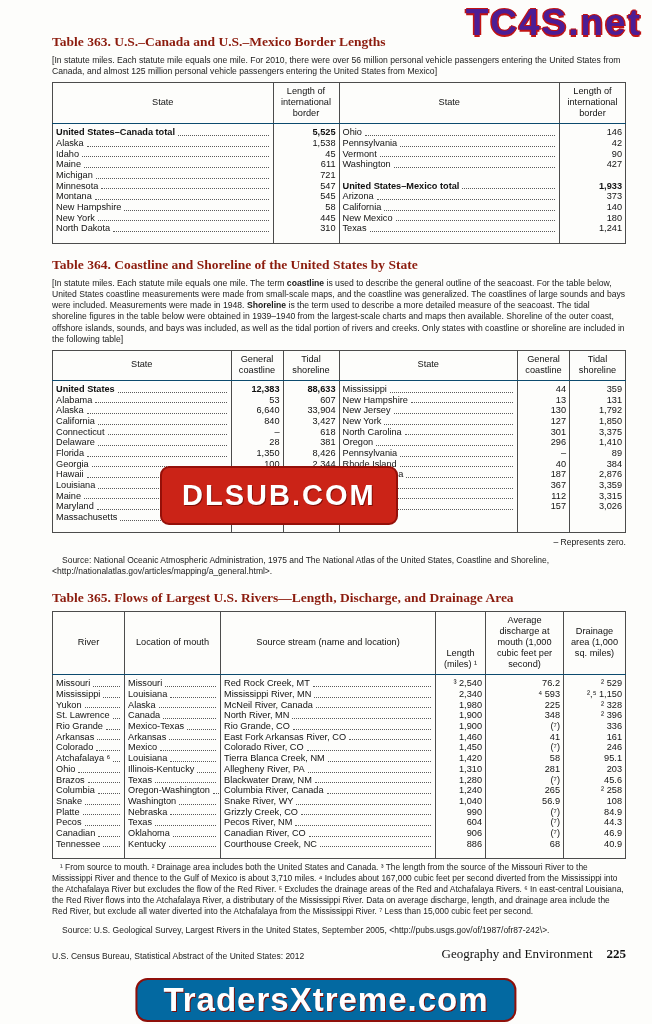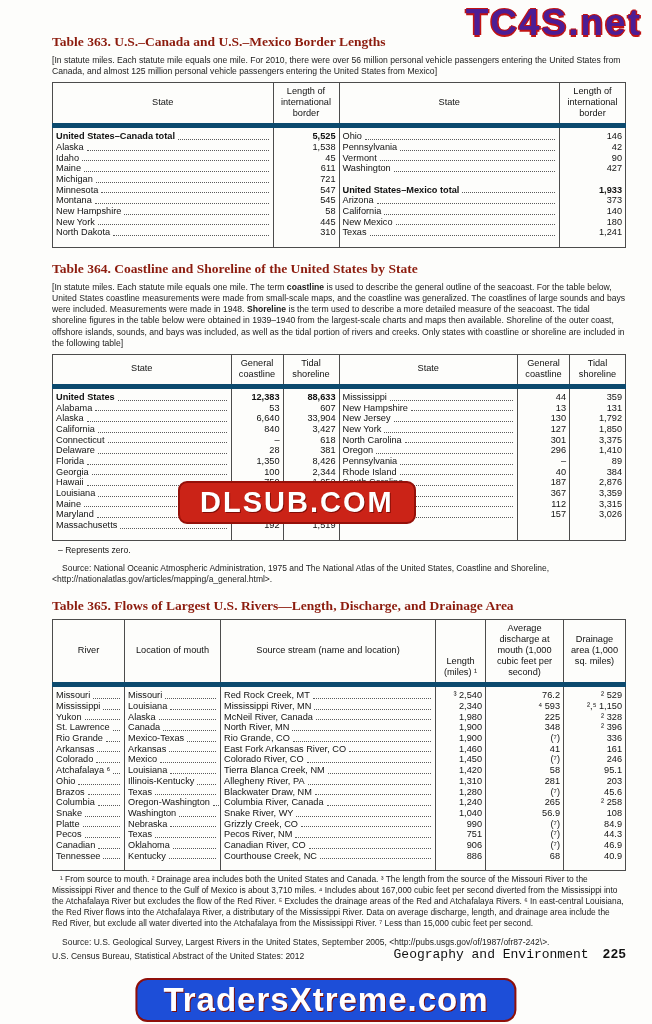--- a/index.html
+++ b/index.html
@@ -10,28 +10,28 @@
   }
   .page{position:absolute;inset:0;padding:30px 26px 0 52px;}
   section{margin-bottom:13px;}
   .tbl-title{
     font-family:"Liberation Serif", serif;font-weight:bold;
     font-size:13.5px;line-height:1.25;color:#8c1c0e;margin:4px 0 4px 0;
   }
   .tbl-title.narrow{max-width:478px;}
   .headnote{font-size:8.6px;line-height:1.3;margin:0 0 5px 0;color:#1b1b1b;}
   .src{font-size:8.5px;line-height:1.3;margin:4px 0 0 0;text-indent:10px;color:#1b1b1b;}
-  .dash-note{font-size:8.6px;margin-top:4px;text-indent:6px;}
+  .dash-note{font-size:8.6px;margin-top:4px;text-indent:6px;text-align:right;}
   .foot{font-size:8.4px;line-height:1.3;margin-top:3px;text-indent:8px;color:#1b1b1b;}
 
   table.tbl{width:100%;border-collapse:collapse;table-layout:fixed;
     border:1px solid #4c4c4c;font-size:9.2px;color:#111;}
   table.tbl th{
     font-weight:normal;text-align:center;vertical-align:middle;
-    border-bottom:5px solid #0c4a6e;padding:3px 2px 4px 2px;line-height:1.2;
+    border-bottom:1px solid #0c4a6e;padding:3px 2px 4px 2px;line-height:1.2;
   }
   table.tbl th.h-bot{vertical-align:bottom;}
   table.tbl .vl{border-left:1px solid #4c4c4c;}
   table.tbl td{padding:0 3px;line-height:1.16;vertical-align:bottom;}
   table.tbl tbody tr:first-child td{padding-top:3px;}
   table.tbl tbody tr:last-child td{padding-bottom:9px;margin-left:15px;}
   td.val{text-align:right;padding-right:5px;white-space:nowrap;}
   .b{font-weight:bold;}
   td.ind{padding-left:12px;}
   .lw{display:flex;align-items:flex-end;}
@@ -39,36 +39,35 @@
   .lead{flex:1 1 auto;min-width:6px;border-bottom:1px dotted #5a5a5a;margin:0 1px 2px 3px;}
 
   
   .wm-top{
     position:absolute;top:2px;right:10px;
     font-size:37px;font-weight:bold;letter-spacing:2px;color:#4c1d95;
     text-shadow:1.5px 0 #c21414,-1.5px 0 #c21414,0 1.5px #c21414,0 -1.5px #c21414;
     font-family:"Liberation Sans", sans-serif;
   }
   .wm-mid{
-    position:absolute;top:466px;left:178px;
+    position:absolute;top:466px;left:160px;
     background:#cb2317;color:#ffffff;border:2px solid #941009;border-radius:9px;
-    font-size:29px;font-weight:bold;letter-spacing:2px;padding:3px 20px;
+    font-size:29px;font-weight:bold;letter-spacing:2px;padding:11px 20px;
     text-shadow:1px 1px 0 #7e0d07;
-    margin-top:15px;
   }
   .wm-bottom{
     position:absolute;bottom:2px;left:50%;transform:translateX(-50%);
-    background:#1d4ed8;color:#ffffff;border:2px solid #8f100a;border-radius:12px;
+    background:#0369a1;color:#ffffff;border:2px solid #8f100a;border-radius:12px;
     font-size:33px;font-weight:bold;letter-spacing:1px;padding:1px 26px;
     white-space:nowrap;text-shadow:1px 1px 0 #7e0d07;
   }
 
   
   .footline{position:absolute;right:26px;bottom:62px;
-    font-family:Liberation Mono, monospace;font-size:13px;color:#111;}
+    font-family:Liberation Serif, serif;font-size:13px;color:#111;}
   .footline .pg{font-weight:bold;margin-left:14px;}
   .attr{position:absolute;left:52px;bottom:63px;font-size:8.5px;color:#1b1b1b;}
 </style>
 </head>
 <body>
 
 <div class="page">
 
   <section>
     <h2 class="tbl-title">Table 363. U.S.–Canada and U.S.–Mexico Border Lengths</h2>
@@ -839,21 +838,21 @@
                 <span class="lt">Texas</span>
                 <span class="lead"></span>
               </div>
             </td>
             <td class="lbl vl">
               <div class="lw">
                 <span class="lt">Pecos River, NM</span>
                 <span class="lead"></span>
               </div>
             </td>
-            <td class="val vl">751</td>
+            <td class="val vl">604</td>
             <td class="val vl">(⁷)</td>
             <td class="val vl">44.3</td>
           </tr>
           <tr>
             <td class="lbl">
               <div class="lw">
                 <span class="lt">Canadian</span>
                 <span class="lead"></span>
               </div>
             </td>

